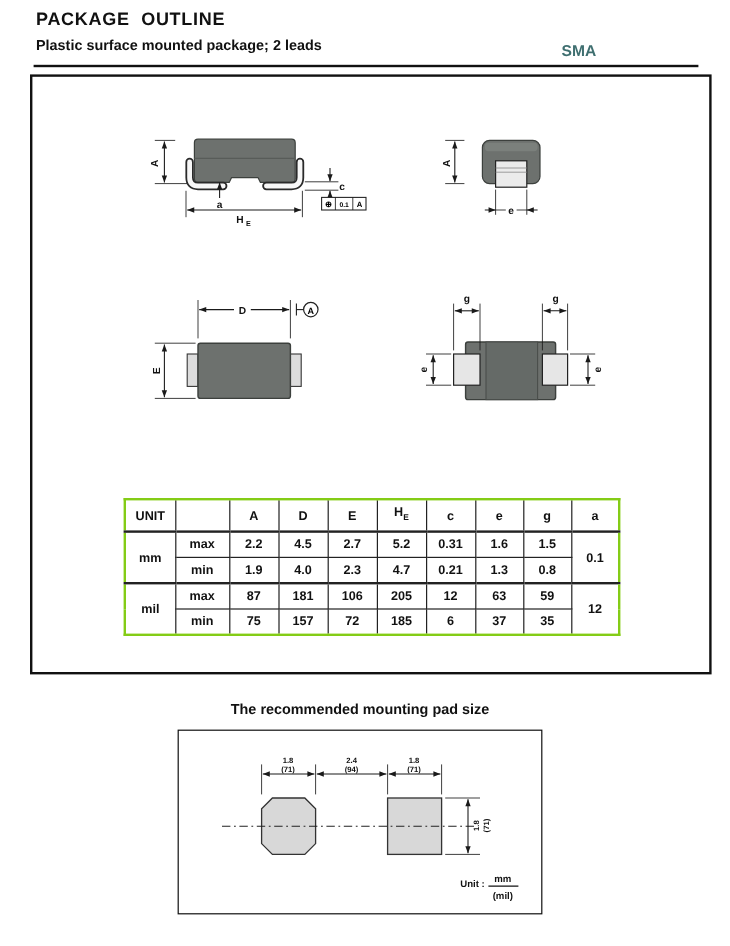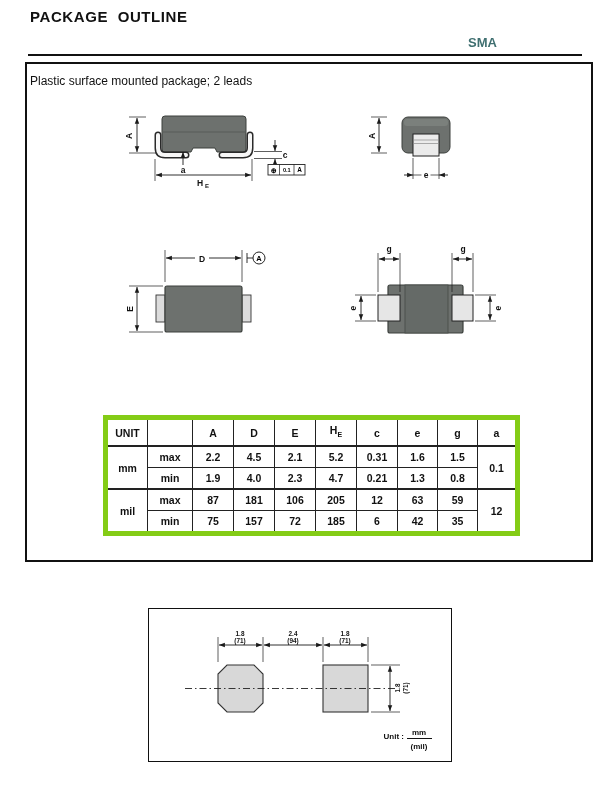--- a/index.html
+++ b/index.html
@@ -1,20 +1,20 @@
 <!DOCTYPE html>
 <html><head>
 <meta charset="utf-8">
 <style>
   html,body{margin:0;padding:0;background:#ffffff;}
   #page{position:relative;width:599px;height:788px;background:#fff;
         font-family:"Liberation Sans",sans-serif;color:#111;overflow:hidden;}
   .abs{position:absolute;}
   #pg-title{left:30px;top:8px;font-size:15px;font-weight:bold;letter-spacing:0.6px;white-space:pre;}
-  #pg-subtitle{left:30px;top:31px;font-size:12px;font-weight:normal;margin-top:43px;}
+  #pg-subtitle{left:30px;top:31px;font-size:12px;font-weight:bold;}
   #pkg-name{left:468px;top:35px;width:107px;text-align:left;font-size:13px;font-weight:bold;}
   #rule{left:28px;top:54px;width:554px;height:2px;background:#111;}
   #outline-box{left:25px;top:62px;width:568px;height:500px;border:2px solid #111;box-sizing:border-box;}
   #outline-svg{left:25px;top:62px;}
   #pad-title{left:148px;top:584px;width:304px;text-align:center;font-size:12px;font-weight:bold;}
   #pad-box{left:148px;top:608px;width:304px;height:154px;border:1.5px solid #111;box-sizing:border-box;}
   #pad-svg{left:148px;top:608px;}
 
   
   .dim{stroke:#1a1a1a;stroke-width:0.9;fill:none;}
@@ -23,21 +23,21 @@
   .dls{font:bold 6px "Liberation Sans",sans-serif;fill:#111;text-anchor:middle;}
   .pl{font:bold 6.4px "Liberation Sans",sans-serif;fill:#111;text-anchor:middle;}
   .ul{font:bold 8px "Liberation Sans",sans-serif;fill:#111;}
 
   
   #dims-table{left:103px;top:415px;}
   table.dims{border-collapse:collapse;table-layout:fixed;width:412px;
              font-size:10.5px;font-weight:bold;color:#111;}
   table.dims th,table.dims td{border:1px solid #222;text-align:center;padding:0;
              height:20px;line-height:20px;overflow:hidden;}
-  table.dims{border:5px solid #84cc16;}
+  table.dims{border:2px solid #84cc16;}
   table.dims tr.hdr th{border-bottom-width:2px;height:21px;}
   table.dims .grp-end{border-bottom-width:2px;}
   table.dims sub{font-size:7px;font-weight:bold;}
 </style>
 </head>
 <body>
 
 <div id="page">
 
   <div class="abs" id="pg-title">PACKAGE  OUTLINE</div>
@@ -171,21 +171,21 @@
         <th>c</th>
         <th>e</th>
         <th>g</th>
         <th>a</th>
       </tr>
       <tr>
         <td rowspan="2" class="grp-end">mm</td>
         <td>max</td>
         <td>2.2</td>
         <td>4.5</td>
-        <td>2.1</td>
+        <td>2.7</td>
         <td>5.2</td>
         <td>0.31</td>
         <td>1.6</td>
         <td>1.5</td>
         <td rowspan="2" class="grp-end">0.1</td>
       </tr>
       <tr>
         <td class="grp-end">min</td>
         <td class="grp-end">1.9</td>
         <td class="grp-end">4.0</td>
@@ -207,27 +207,28 @@
         <td>59</td>
         <td rowspan="2">12</td>
       </tr>
       <tr>
         <td>min</td>
         <td>75</td>
         <td>157</td>
         <td>72</td>
         <td>185</td>
         <td>6</td>
-        <td>42</td>
+        <td>37</td>
         <td>35</td>
       </tr>
     </tbody>
       </table>
   </div>
 
+  <div class="abs" id="pad-title">The recommended mounting pad size</div>
   <div class="abs" id="pad-box"></div>
 
   <svg class="abs" id="pad-svg" width="304" height="154" viewBox="0 0 304 154">
     <defs>
       <marker id="ar2" viewBox="0 0 10 10" refX="10" refY="5" markerWidth="9" markerHeight="6.5" orient="auto-start-reverse">
           <path d="M0,1.2 L10,5 L0,8.8 Z" fill="#1a1a1a"></path>
         </marker>
     </defs>
 
     <path class="ext" d="M70,29 V54 M115,29 V54 M175,29 V54 M220,29 V54"></path>

